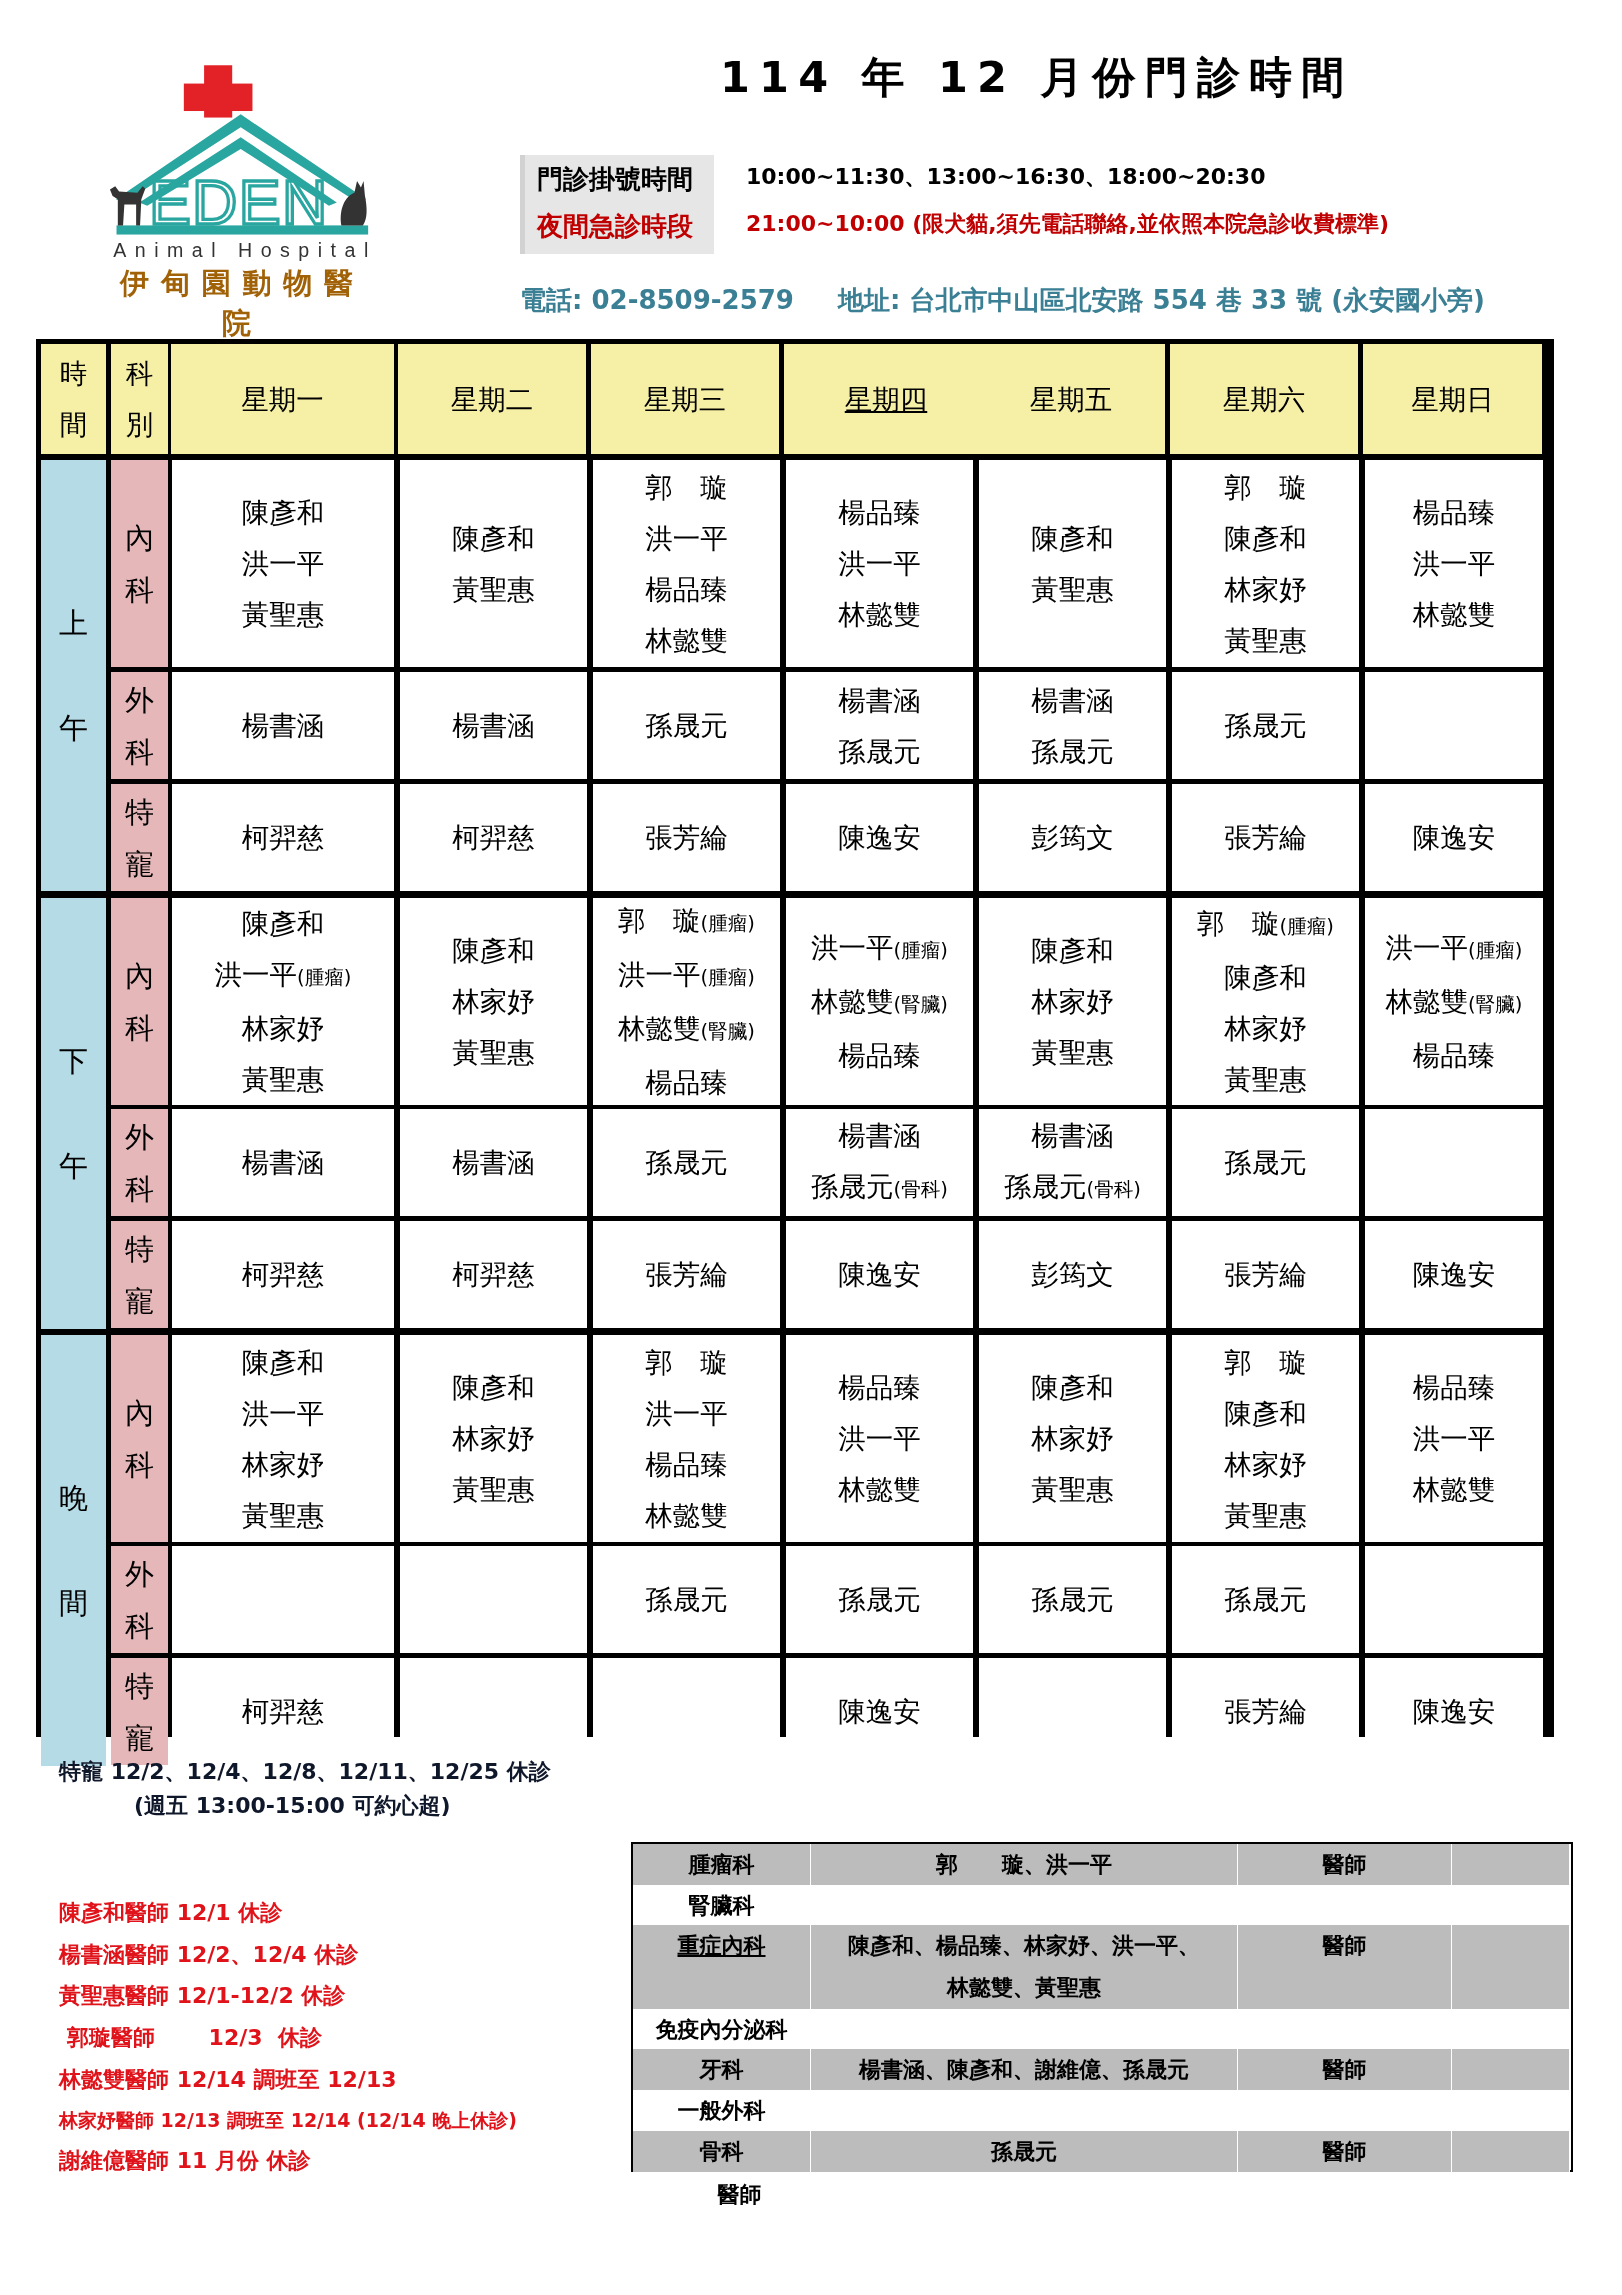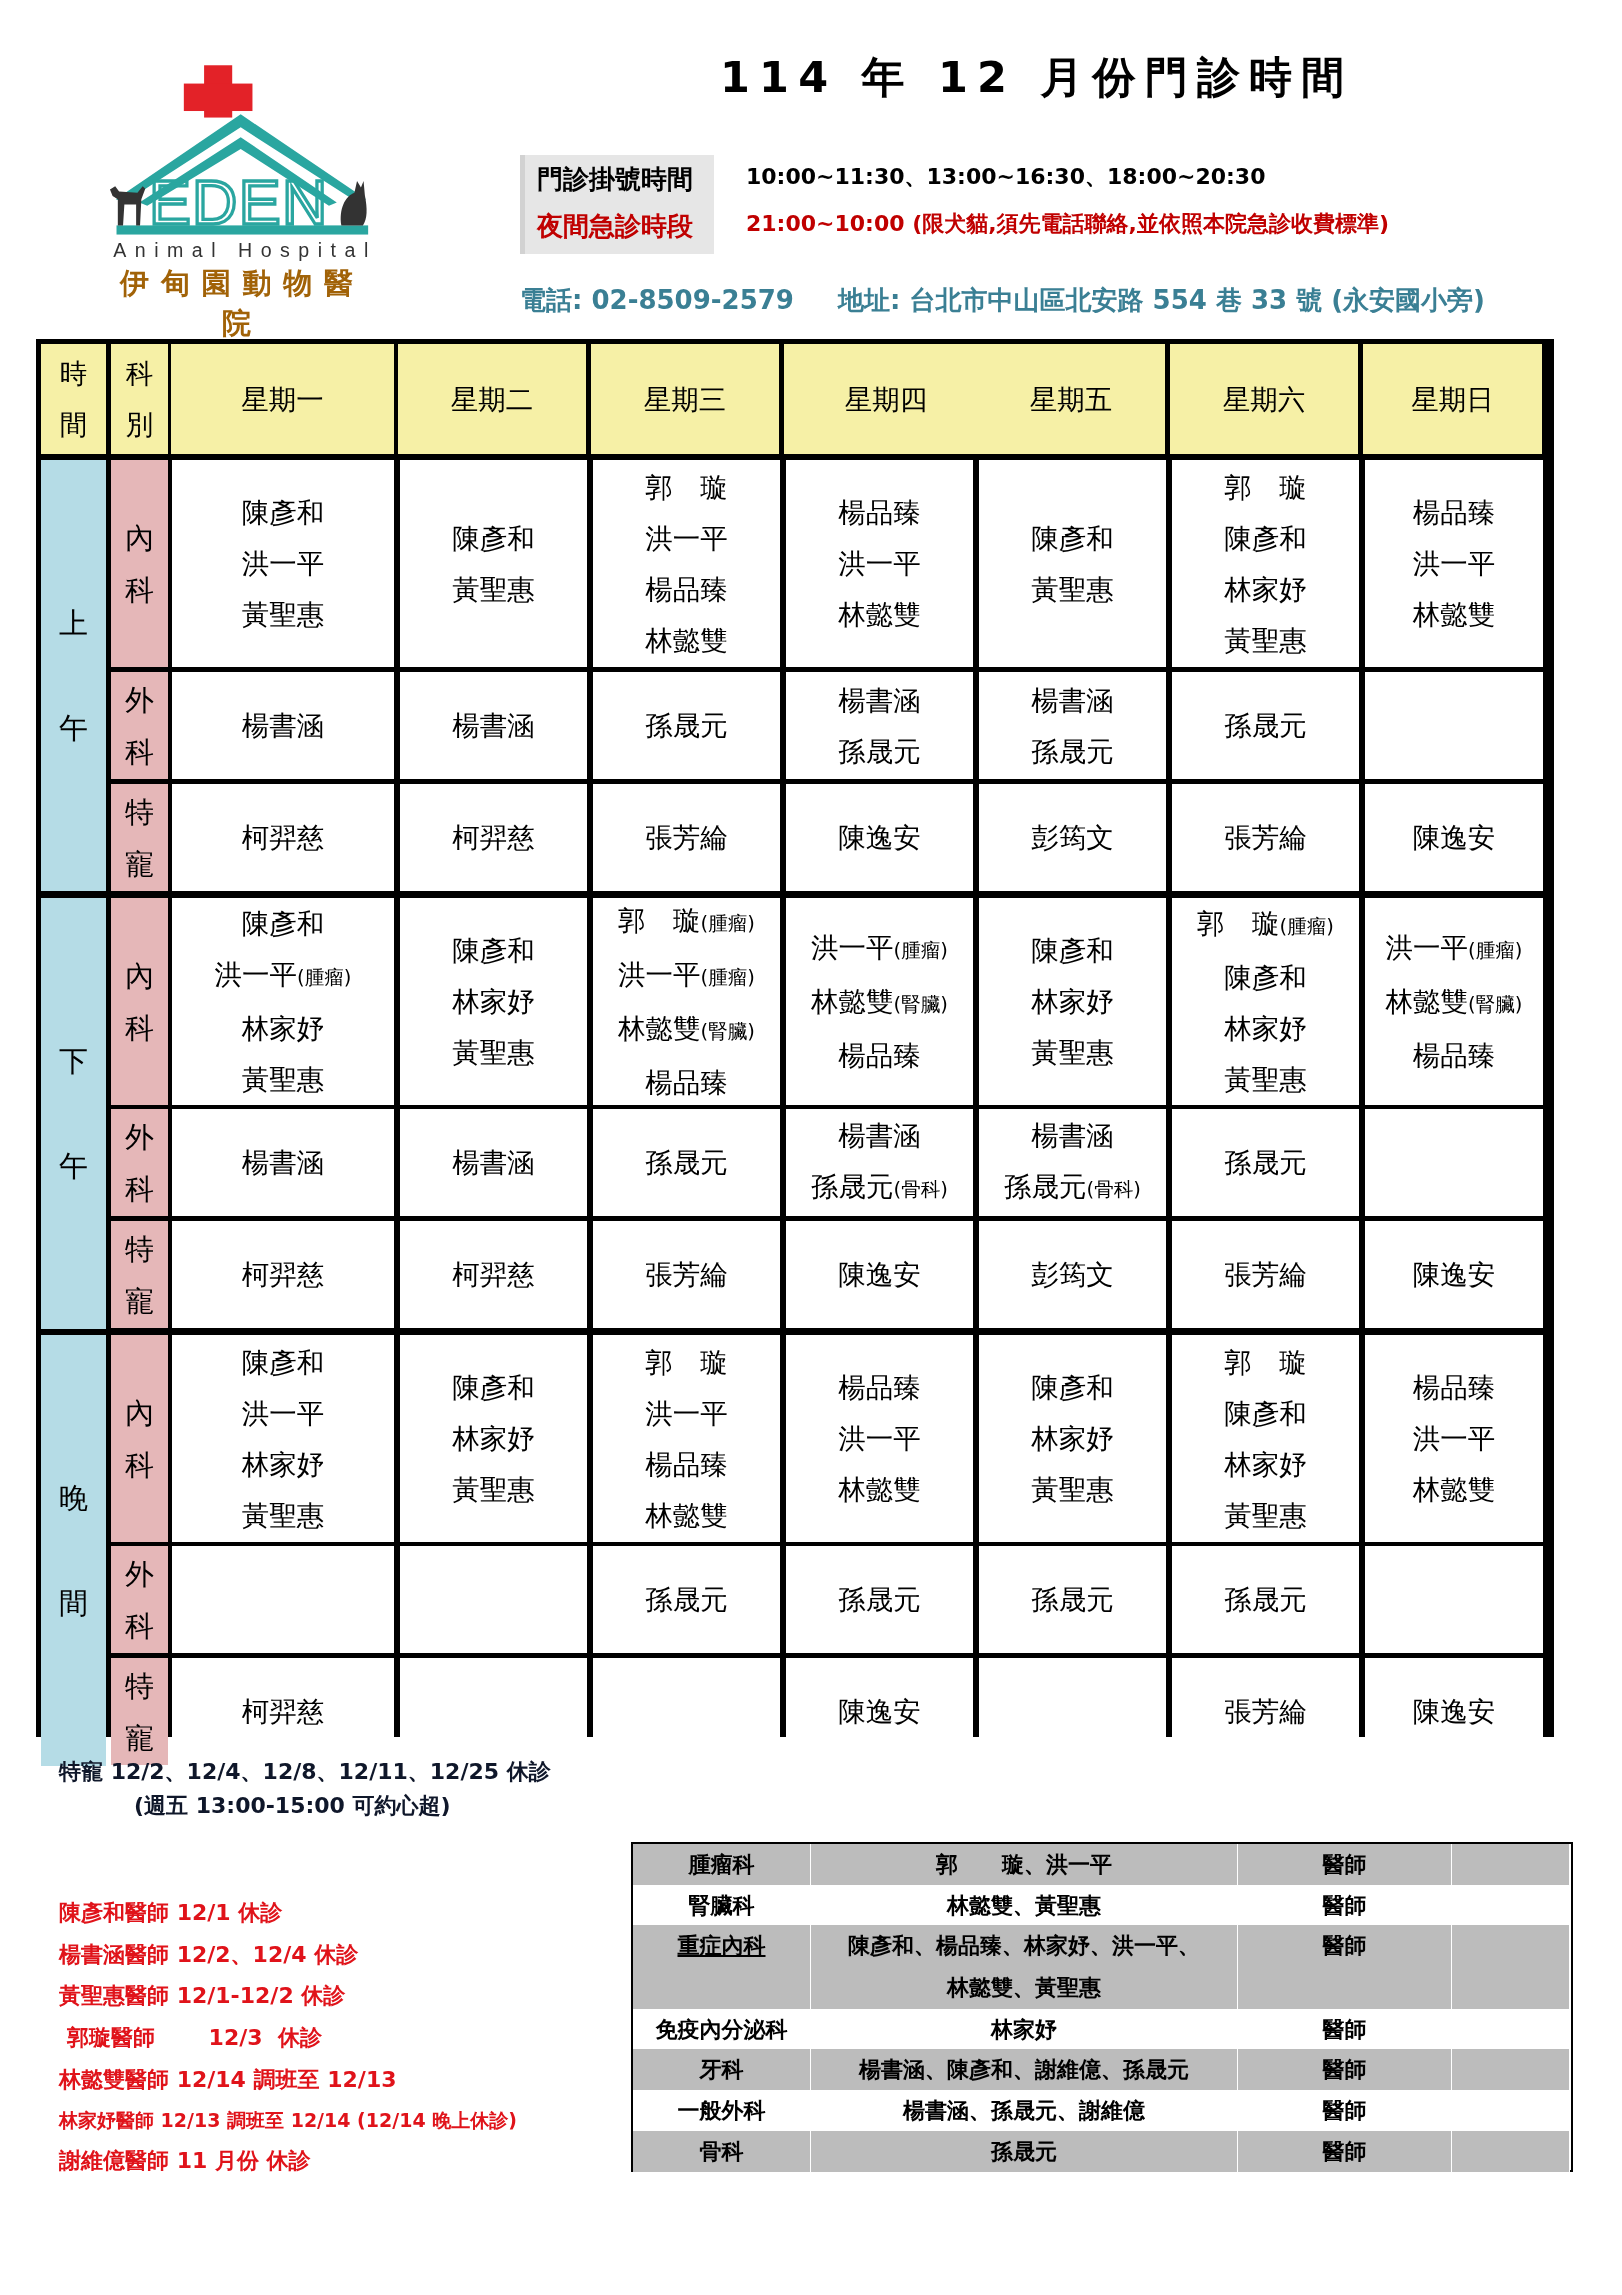--- a/index.html
+++ b/index.html
@@ -29,21 +29,21 @@
   .small { font-size:19.6px; }
 
   
   .note { position:absolute; left:59px; font-size:22px; color:#e0131a; white-space:nowrap; font-weight:bold; }
   .note.orange { color:#0f172a; }
 
   
   .spec { left:631px; top:1842px; width:942px; height:330px; border:2.6px solid #000; box-sizing:border-box; }
   .srow { position:absolute; left:0; width:937px; display:flex; font-size:22px; font-weight:bold; }
   .srow.gray { background:#bcbcbc; }
-  .srow.white { background:#fff; }
+  .srow.white { background:#fff;flex-direction:column; }
   .sc { box-sizing:border-box; border-right:1.3px solid #fff; display:flex; align-items:center; justify-content:center; text-align:center; line-height:42px; }
   .srow.white .sc { border-right:1.3px solid #fff; }
 </style>
 </head>
 <body>
 
 <div class="abs logo">
   <svg width="288" height="183" viewBox="0 0 440 280">
 
     <rect x="162" y="5" width="43" height="80" fill="#e32228"></rect>
@@ -83,21 +83,21 @@
       <span>時</span>
       <span>間</span>
     </div>
     <div class="cell hdr" style="left: 70px; top: 0px; width: 57px; height: 110px;">
       <span>科</span>
       <span>別</span>
     </div>
     <div class="cell hdr" style="left: 130px; top: 0px; width: 223px; height: 110px;">星期一</div>
     <div class="cell hdr" style="left: 357px; top: 0px; width: 188px; height: 110px;">星期二</div>
     <div class="cell hdr" style="left: 550px; top: 0px; width: 188px; height: 110px;">星期三</div>
-    <div class="cell hdr" style="left: 743px; top: 0px; width: 204px; height: 110px;">星期四</div>
+    <div class="cell hdr" style="left: 743px; top: 0px; width: 204px; height: 110px; text-decoration: underline;">星期四</div>
     <div class="cell hdr" style="left: 936px; top: 0px; width: 188px; height: 110px;">星期五</div>
     <div class="cell hdr" style="left: 1129px; top: 0px; width: 188px; height: 110px;">星期六</div>
     <div class="cell hdr" style="left: 1322px; top: 0px; width: 179px; height: 110px;">星期日</div>
     <div class="cell tcol" style="left: 0px; top: 116px; width: 65px; height: 431px; line-height: 105px;">
       <span>上</span>
       <span>午</span>
     </div>
     <div class="cell dcol" style="left: 70px; top: 116px; width: 57px; height: 207px;">
       <span>內</span>
       <span>科</span>

